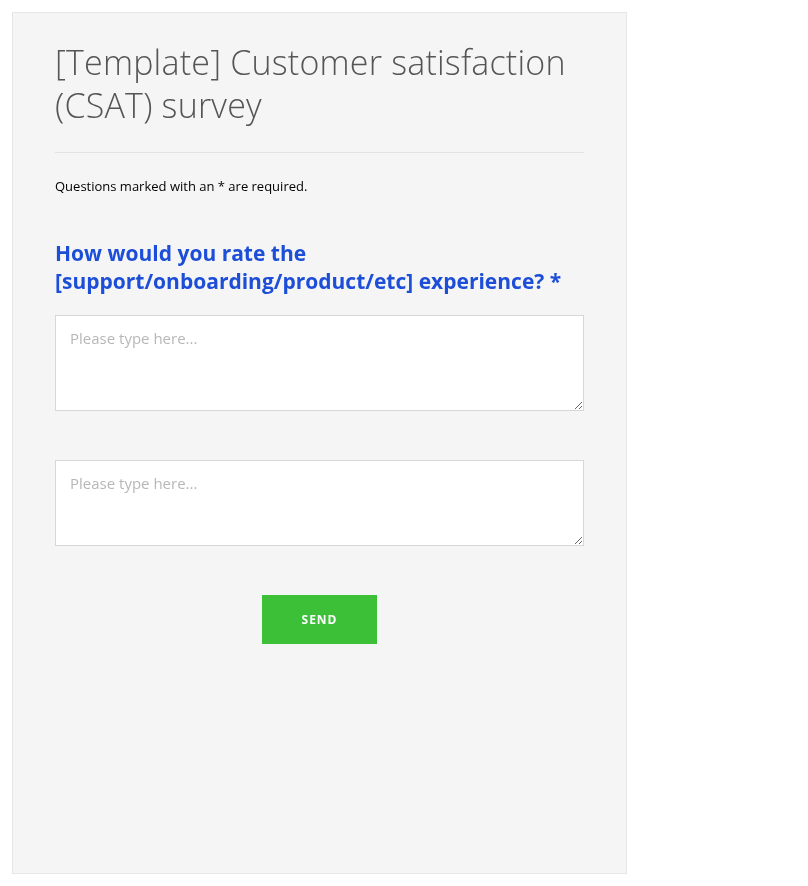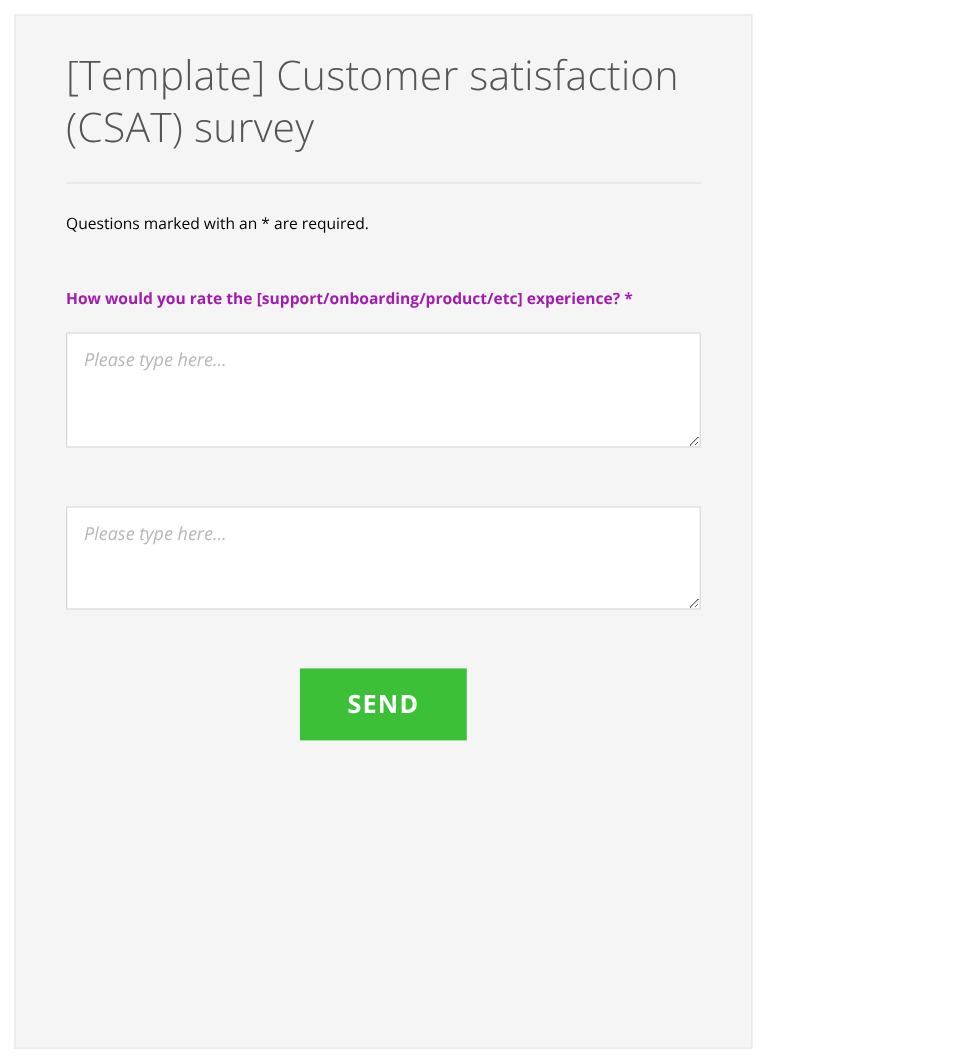--- a/index.html
+++ b/index.html
@@ -36,23 +36,23 @@
     border: none;
     border-top: 1px solid #e3e3e3;
     margin: 0 0 24px 0;
   }
   .req-note {
     font-size: 13px;
     color: #000000;
     margin: 0 0 44px 0;
   }
   .qlabel {
-    font-size: 13px;
+    font-size: 21px;
     font-weight: 700;
-    color: #a21caf;
+    color: #1d4ed8;
     margin: 0 0 20px 0;
   }
   .options {
     margin: 0 0 52px 10px;
   }
   .opt {
     display: flex;
     align-items: center;
     margin-bottom: 18px;
     cursor: pointer;
@@ -78,38 +78,37 @@
     box-sizing: border-box;
     height: 96px;
     border: 1px solid #d7d7d7;
     background: #ffffff;
     font-family: inherit;
     font-size: 15px;
     color: #333;
     padding: 12px 14px;
     resize: both;
     overflow: auto;
-    font-style: italic;
   }
   .ta::placeholder {
     color: #b7b7b7;
   }
   .ta-short {
     height: 86px;
   }
   .btnrow {
     text-align: center;
     margin-top: 8px;
   }
   .send-btn {
     display: inline-block;
     background: #3bc038;
     color: #ffffff;
     border: none;
-    font-size: 21px;
+    font-size: 12px;
     font-weight: 700;
     letter-spacing: 1px;
     padding: 16px 40px;
     cursor: pointer;
     font-family: inherit;
   }
 </style>
 </head>
 <body>
 

